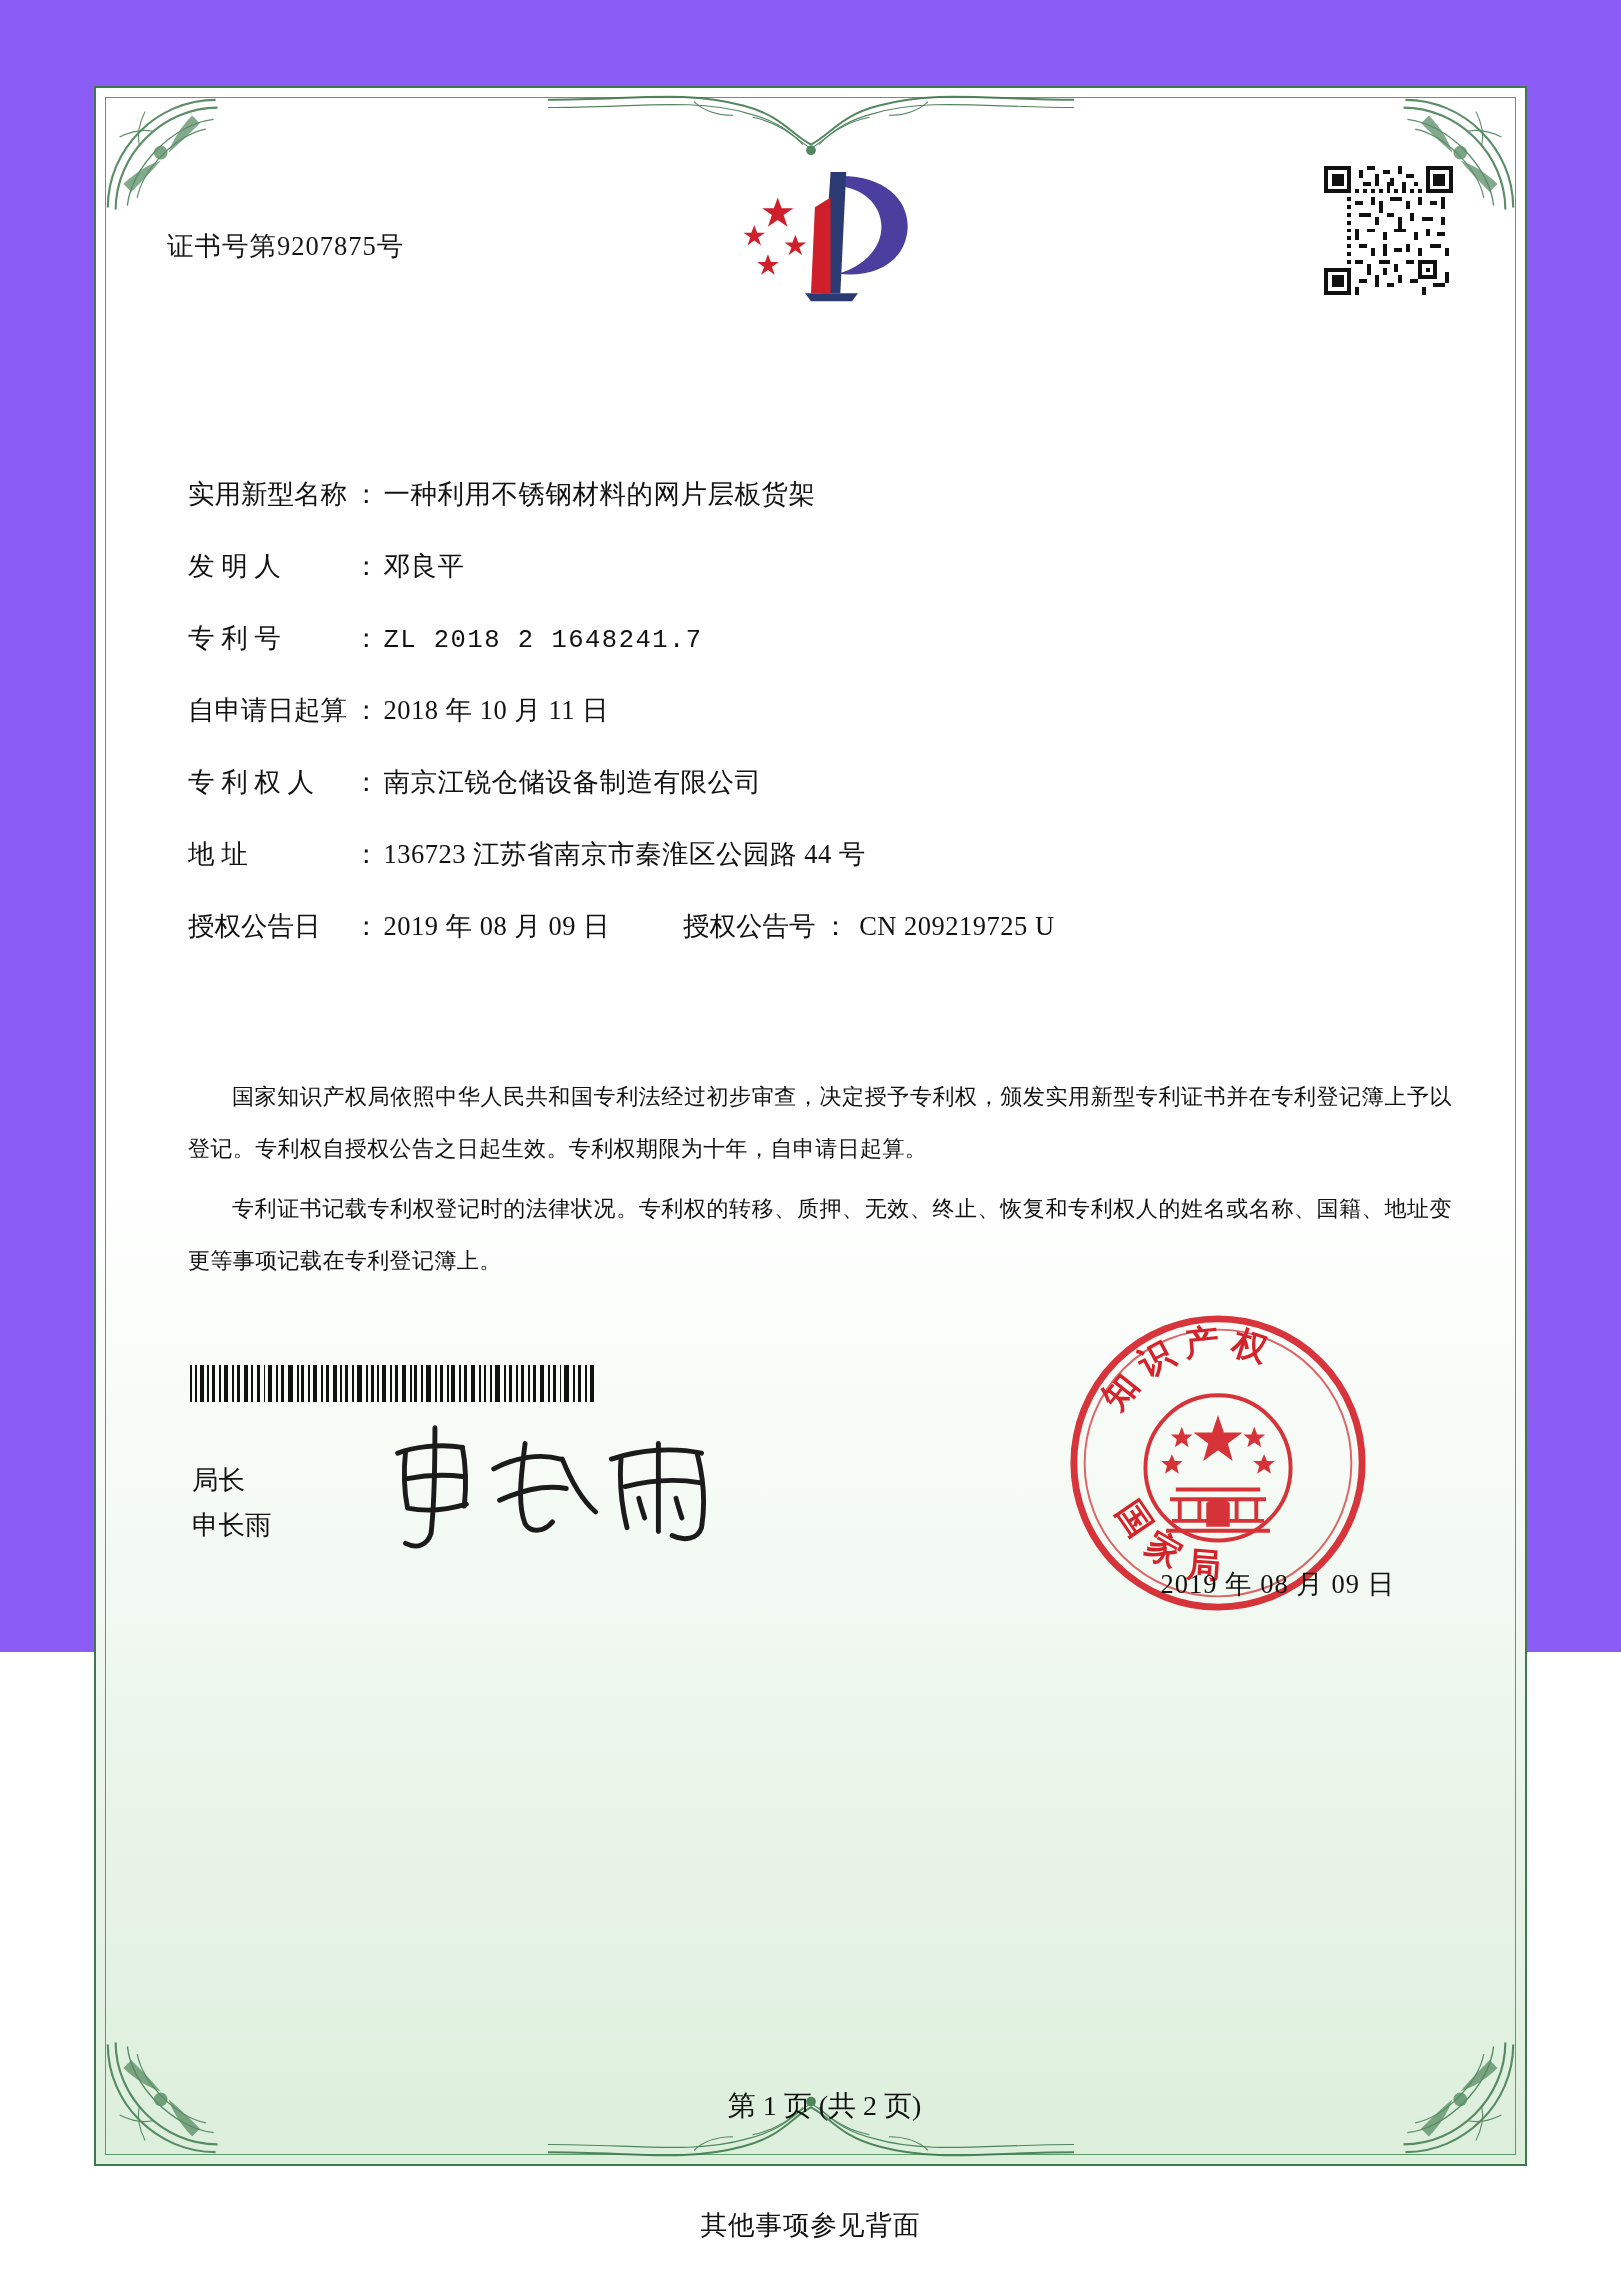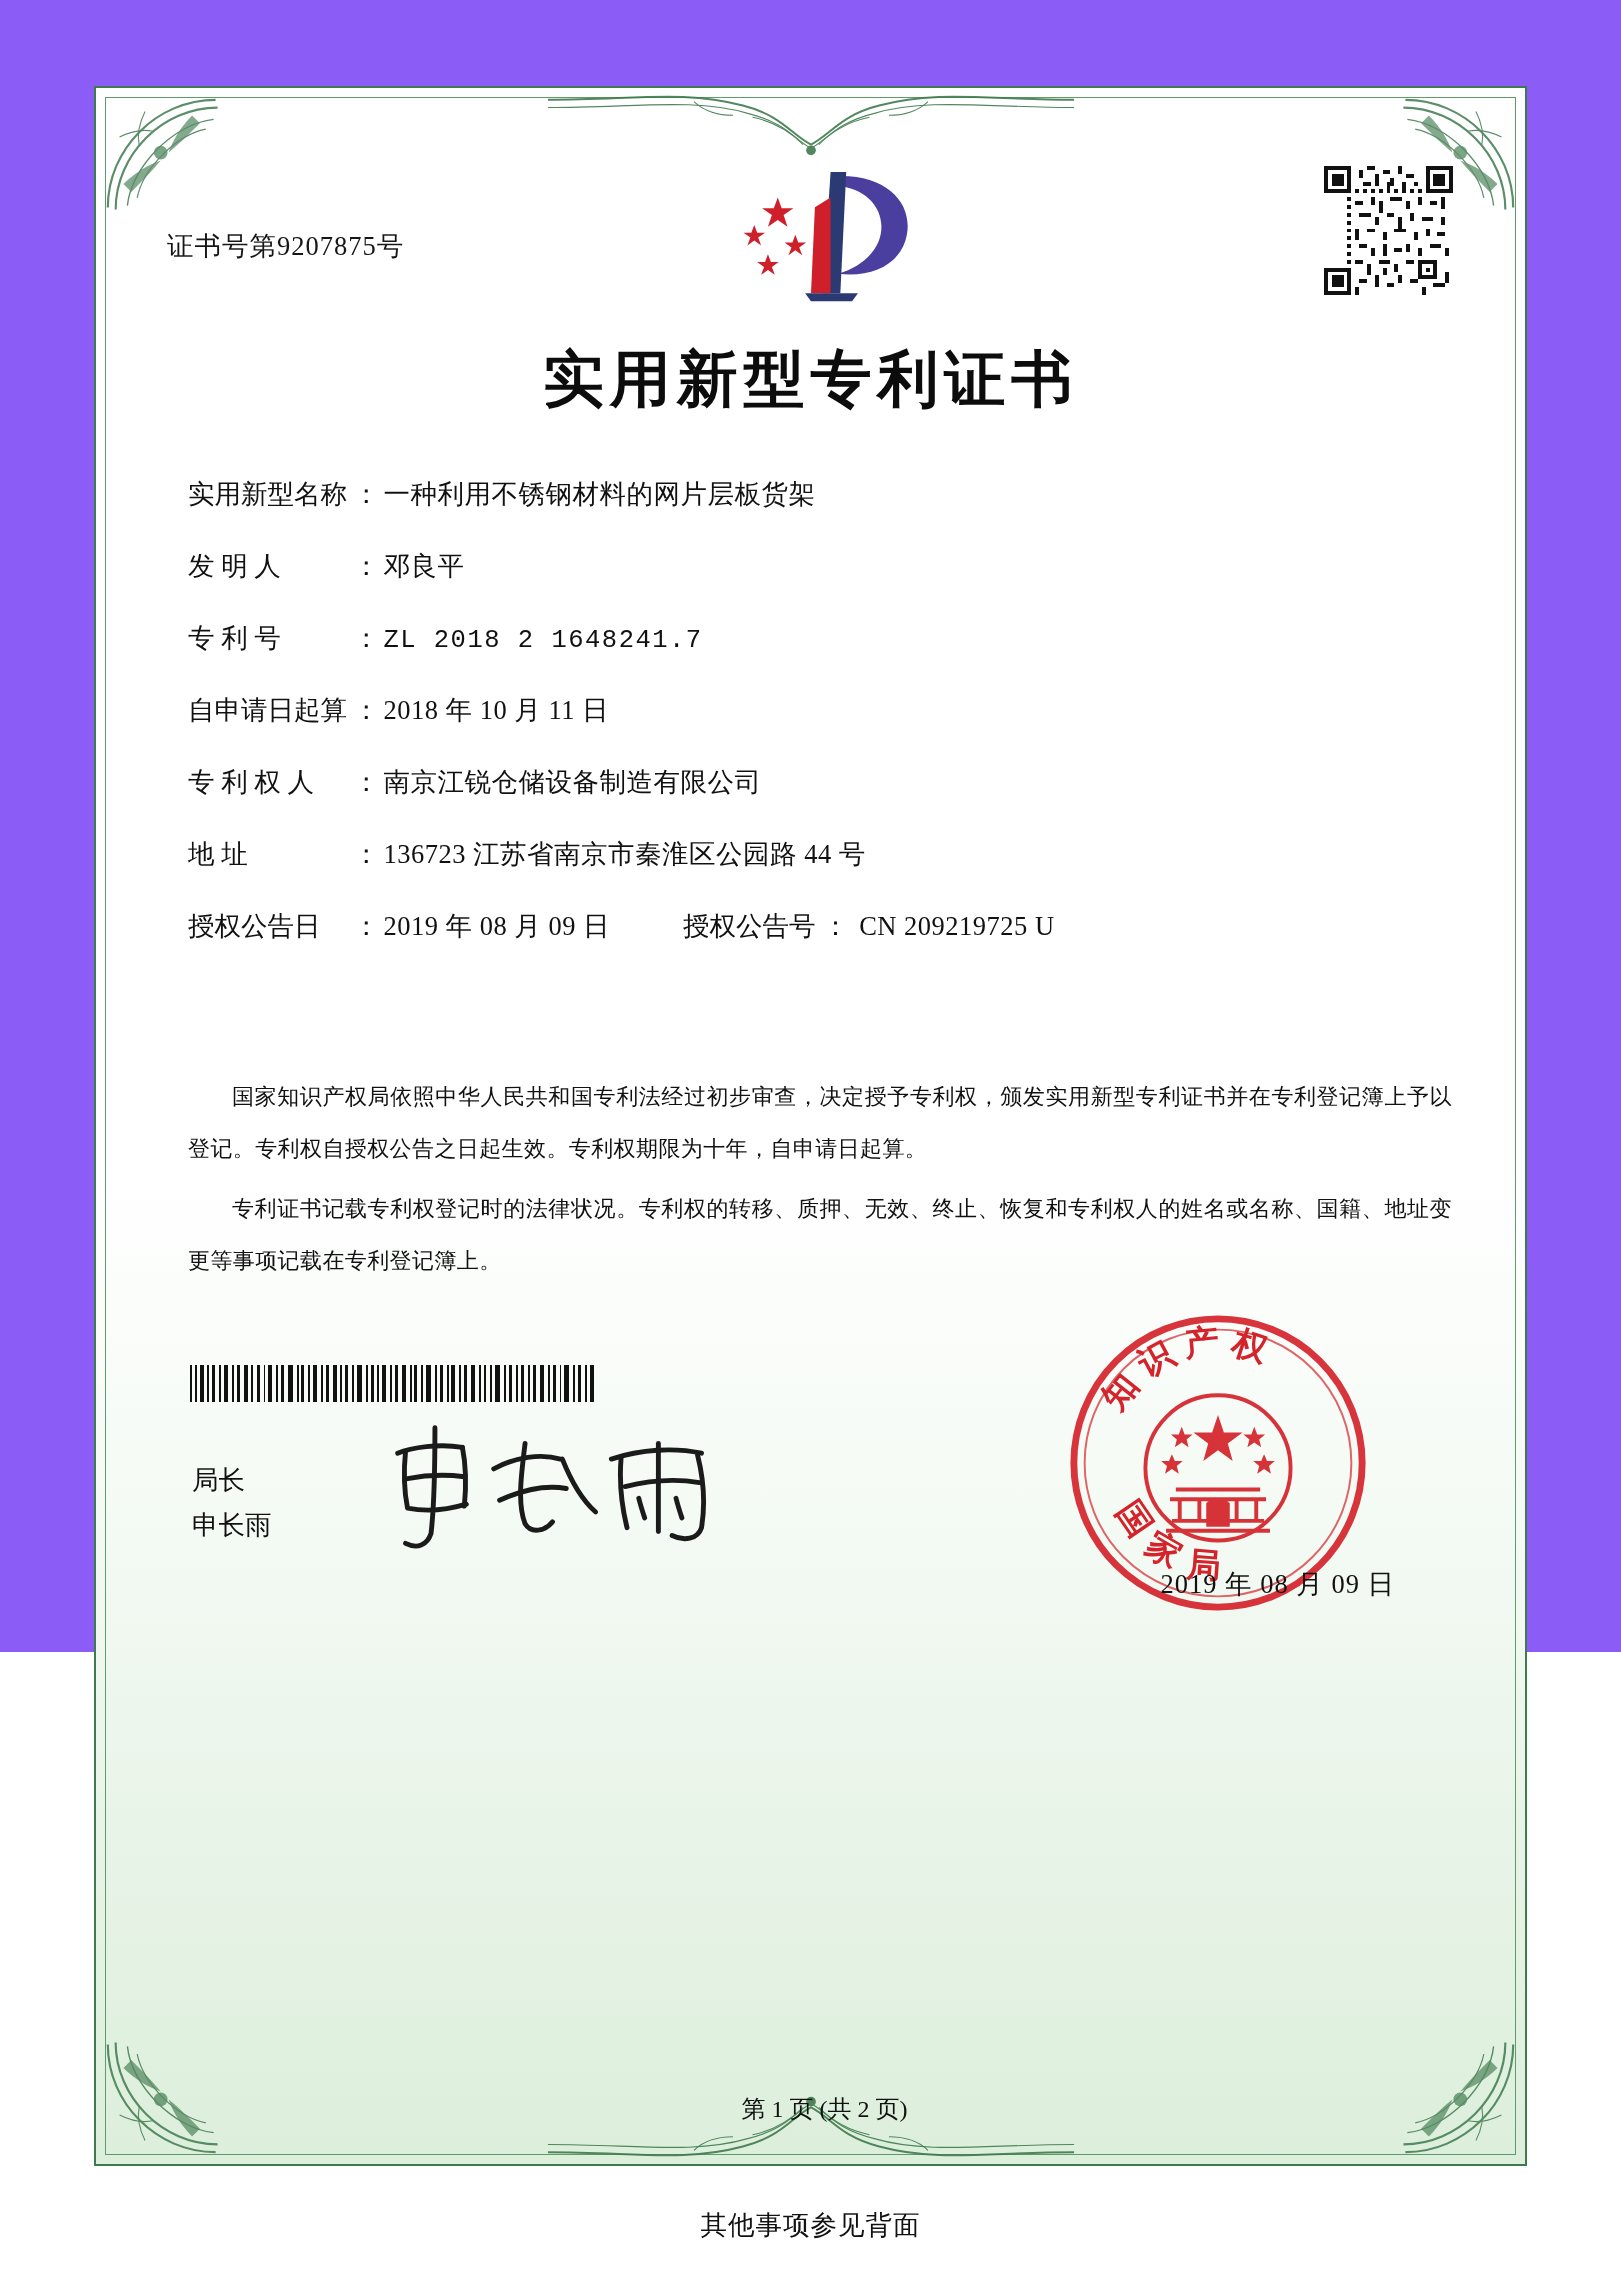--- a/index.html
+++ b/index.html
@@ -205,21 +205,21 @@
     letter-spacing: 1px;
     white-space: nowrap;
   }
 
   
   .page-no {
     position: absolute;
     left: 0; right: 0;
     bottom: 41px;
     text-align: center;
-    font-size: 24px;
+    font-size: 28px;
     color: #111;
     padding-left: 28px;
   }
   .outside-note {
     position: absolute;
     left: 0; right: 0;
     top: 2207px;
     text-align: center;
     font-size: 26.5px;
     color: #111;
@@ -447,21 +447,20 @@
           <rect x="22" y="29" width="2" height="1"></rect>
             <rect x="25" y="31" width="1" height="2"></rect>
           <rect x="28" y="30" width="3" height="1"></rect>
             <rect x="31" y="27" width="1" height="3"></rect>
           <rect x="8" y="31" width="1" height="2"></rect>
             <rect x="15" y="26" width="1" height="2"></rect>
         </g>
       </svg>
     </div>
 
-    <div class="title">实用新型专利证书</div>
 
     <div class="fields">
 
       <div class="field-row">
         <span class="field-label">实用新型名称</span>
         <span class="field-colon">：</span>
         <span class="field-value">一种利用不锈钢材料的网片层板货架</span>
       </div>
 
       <div class="field-row">

